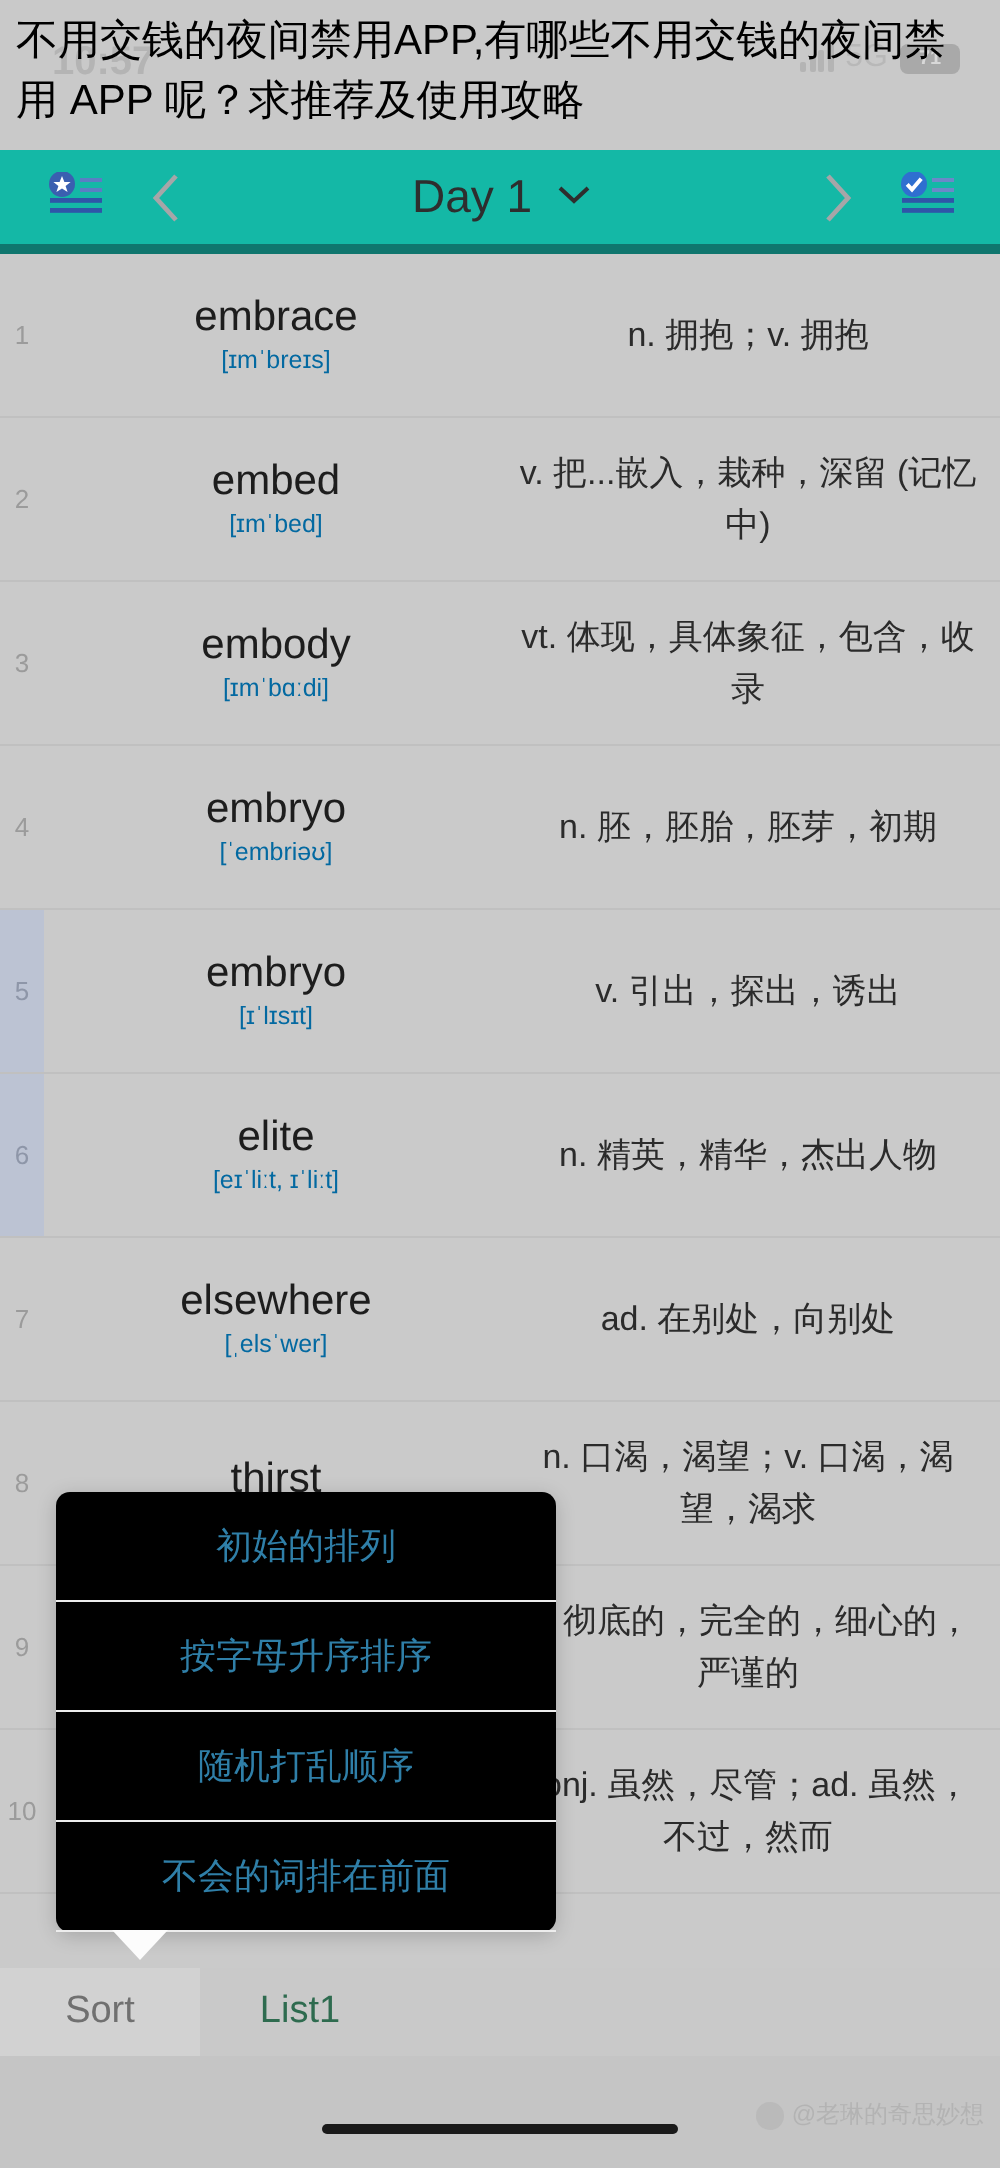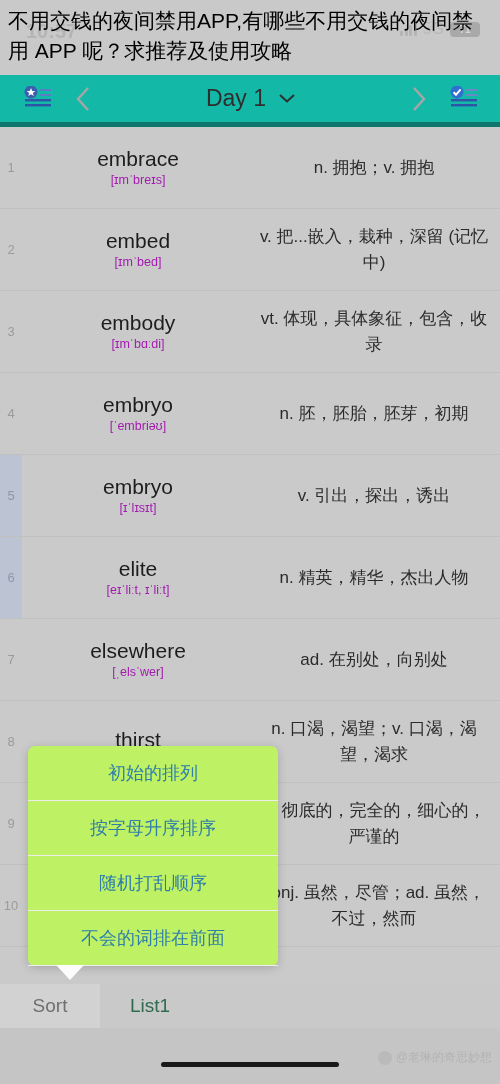--- a/index.html
+++ b/index.html
@@ -87,31 +87,31 @@
     font-size:13px; color:#9b9b9b; position:relative; z-index:2;
   }
   .row.sel .row-num{ color:#8e96a8; }
   .row-word{
     flex:0 0 232px; text-align:center; padding:4px 6px;
   }
   .word-en{
     font-size:21px; color:#1d1d1d; font-weight:500; line-height:1.15;
   }
   .word-ipa{
-    font-size:12.5px; color:#a21caf; margin-top:2px; line-height:1.2;
+    font-size:12.5px; color:#0369a1; margin-top:2px; line-height:1.2;
   }
   .row-def{
     flex:1; text-align:center; padding:4px 10px 4px 4px;
     font-size:17px; color:#2b2b2b; line-height:1.5;
   }
 
   
   .popup{
     position:absolute; left:28px; top:746px; width:250px;
-    background:#bef264; border-radius:7px; z-index:30;
+    background:#000000; border-radius:7px; z-index:30;
     box-shadow:0 2px 10px rgba(0,0,0,0.18);
   }
   .popup-item{
     height:55px; display:flex; align-items:center; justify-content:center;
     font-size:18px; color:#2f7fa8;
     border-bottom:1px solid #ededed;
   }
   .popup-item:last-child{ border-bottom:none; }
   .popup-tail{
     position:absolute; left:28px; bottom:-14px;

